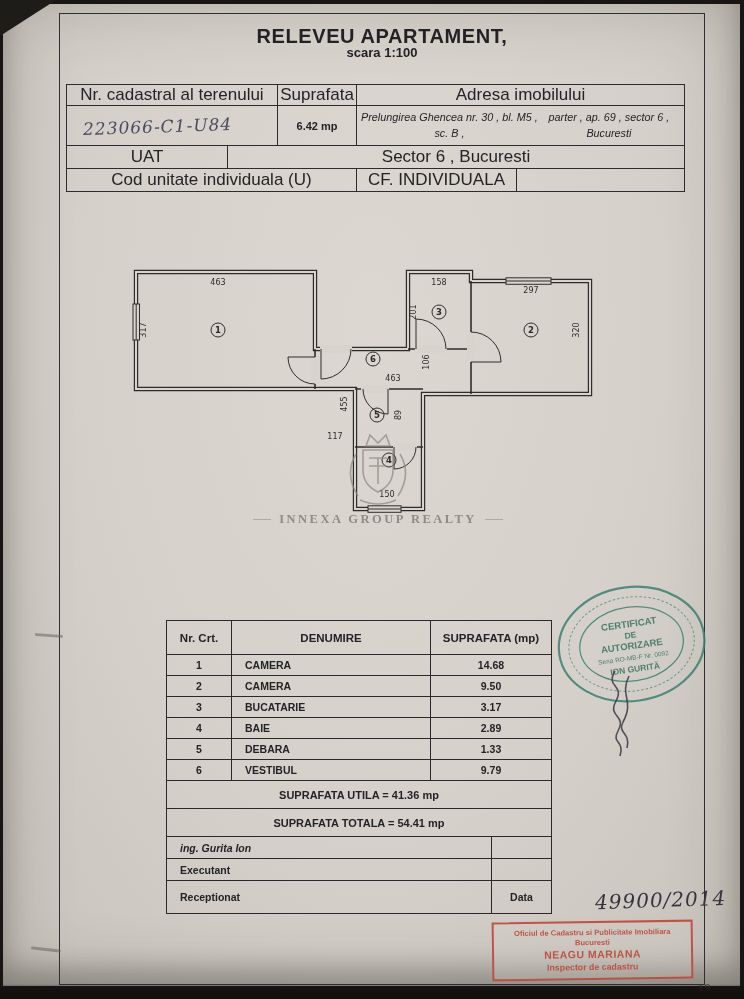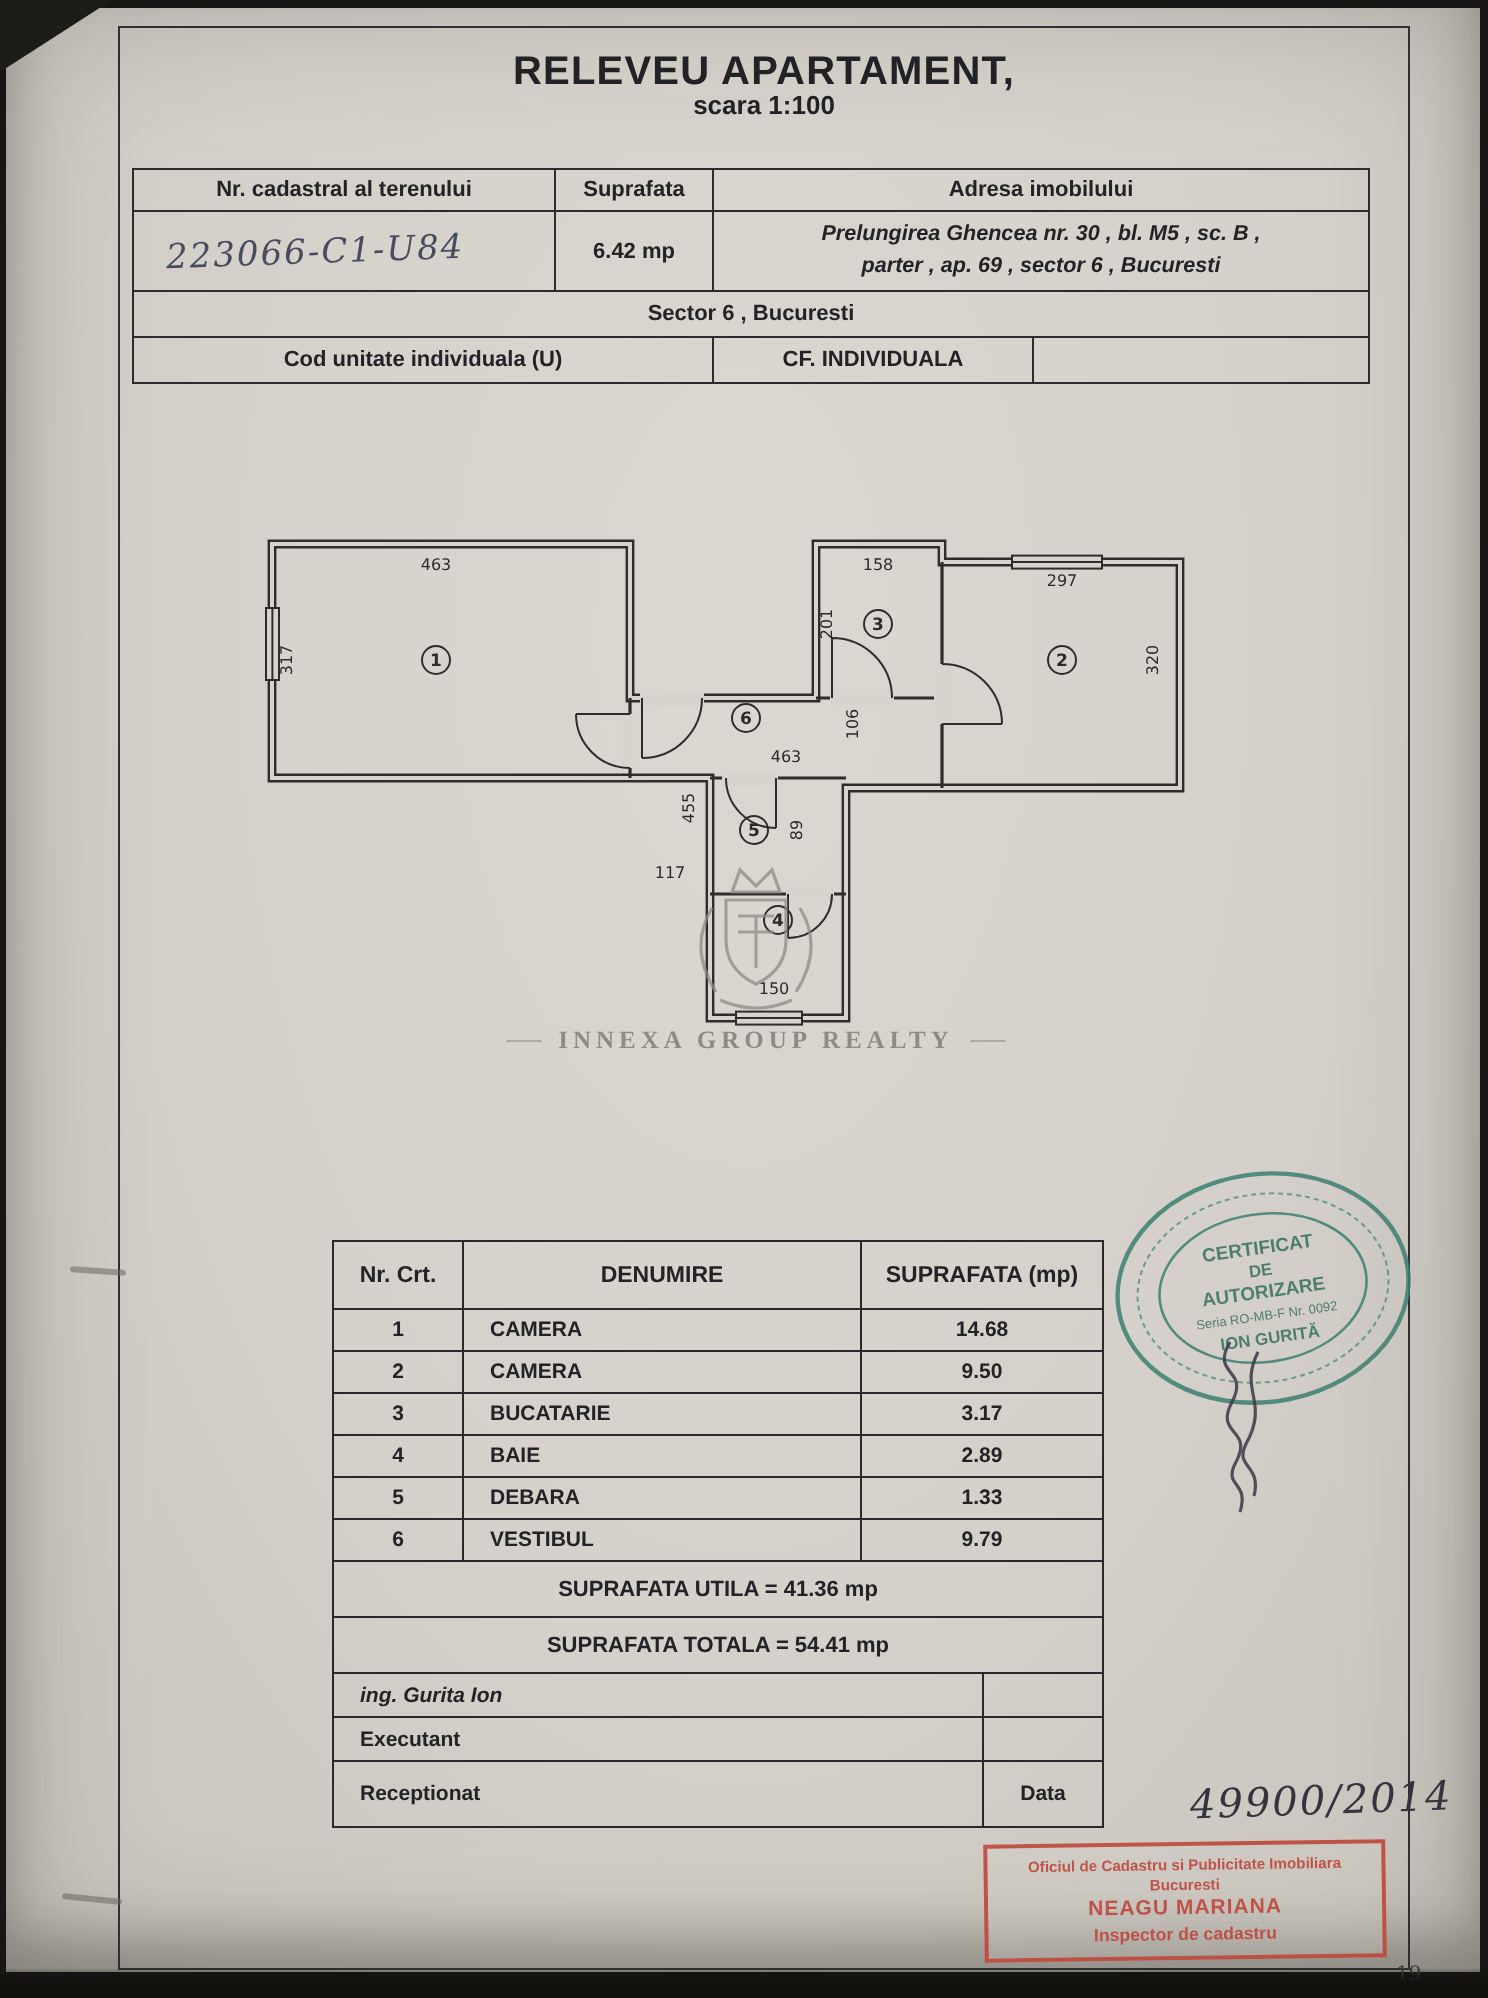--- a/index.html
+++ b/index.html
@@ -29,26 +29,26 @@
   
   .htable { position:absolute; left:63px; top:80px; width:619px;
     border:1.4px solid #2b2b30; color:#232327; }
   .ht-row { display:flex; }
   .ht-row + .ht-row { border-top:1.3px solid #2b2b30; }
   .ht-row .cell { border-left:1.3px solid #2b2b30; display:flex; align-items:center;
     justify-content:center; text-align:center; padding:1px 4px; }
   .ht-row .cell:first-child { border-left:none; }
   .c1 { width:210px; } .c2 { width:79px; } .c3 { flex:1; }
   .w289 { width:289px; } .w160 { width:160px; } .w170 { flex:1; }
-  .lbl { font-weight:bold; font-size:11px; }
+  .lbl { font-weight:normal; font-size:17px; }
   .val { font-weight:bold; font-size:11px; }
   .hand { font-family:"DejaVu Serif","Liberation Serif",serif; font-style:italic;
     font-size:17px; color:#484c5e; letter-spacing:1px; transform:rotate(-2deg);
     justify-content:flex-start !important; padding-left:16px !important; }
-  .addr { flex-direction:column; font-style:italic; font-weight:bold; font-size:10.8px; line-height:1.45; }
+  .addr { flex-direction:row; font-style:italic; font-weight:normal; font-size:10.8px; line-height:1.45; }
 
   
   .plan { position:absolute; left:113px; top:258px; }
   .plan text { font-family:"DejaVu Sans",sans-serif; fill:#2c2b29; }
 
   
   .watermark { position:absolute; left:250px; top:424px; width:250px; text-align:center;
     z-index:5; pointer-events:none; }
   .wm-text { display:flex; align-items:center; gap:8px; margin-top:2px;
     color:#7c7872; opacity:.8; font-size:12.5px; letter-spacing:2.5px; font-weight:bold;
@@ -110,20 +110,21 @@
       </div>
       <div class="ht-row" style="height:40px">
         <div class="cell c1 hand">223066-C1-U84</div>
         <div class="cell c2 val">6.42 mp</div>
         <div class="cell c3 addr">
           <div>Prelungirea Ghencea nr. 30 , bl. M5 , sc. B ,</div>
           <div>parter , ap. 69 , sector 6 , Bucuresti</div>
         </div>
       </div>
       <div class="ht-row" style="height:23px">
+        <div class="cell w160 lbl">UAT</div>
         <div class="cell w170 lbl">Sector 6 , Bucuresti</div>
       </div>
       <div class="ht-row" style="height:23px">
         <div class="cell w289 lbl">Cod unitate individuala (U)</div>
         <div class="cell w160 lbl">CF. INDIVIDUALA</div>
         <div class="cell w170"></div>
       </div>
     </div>
 
     <svg class="plan" width="482" height="257" viewBox="0 0 482 257">

